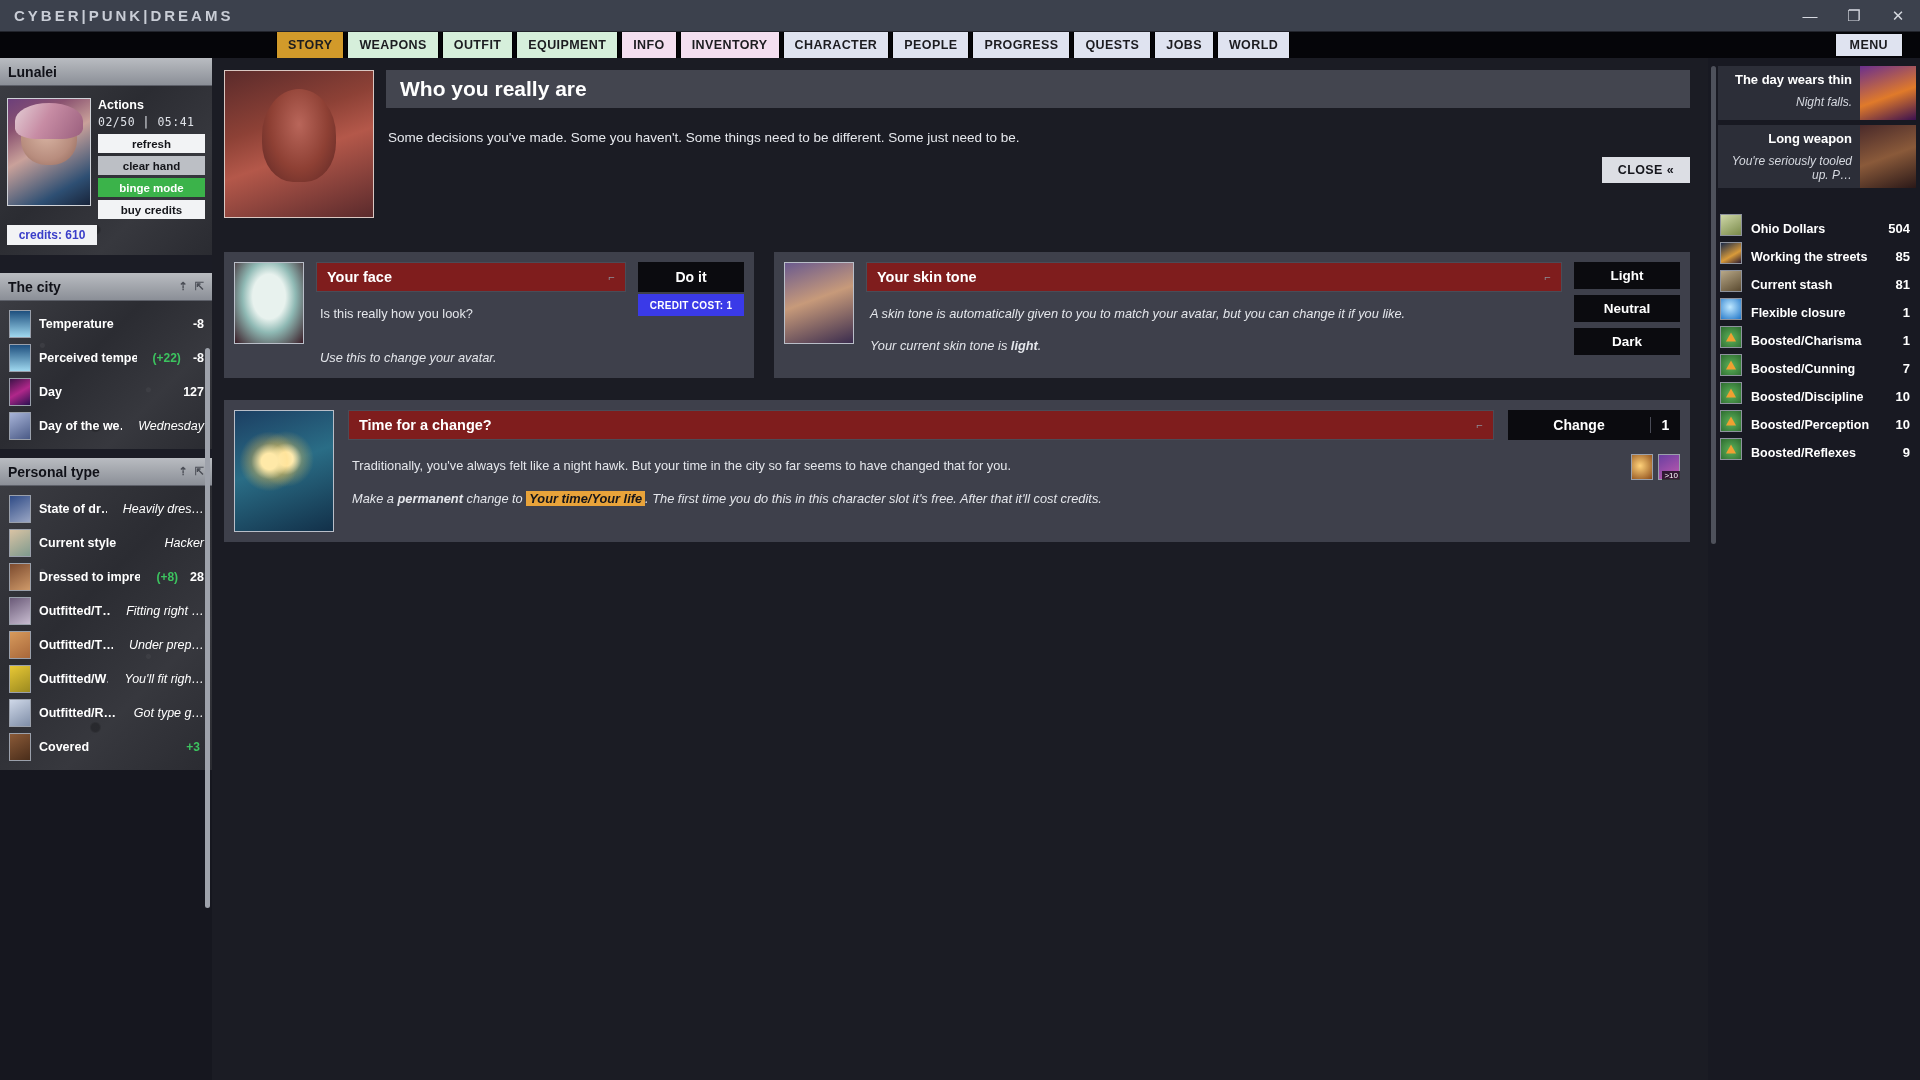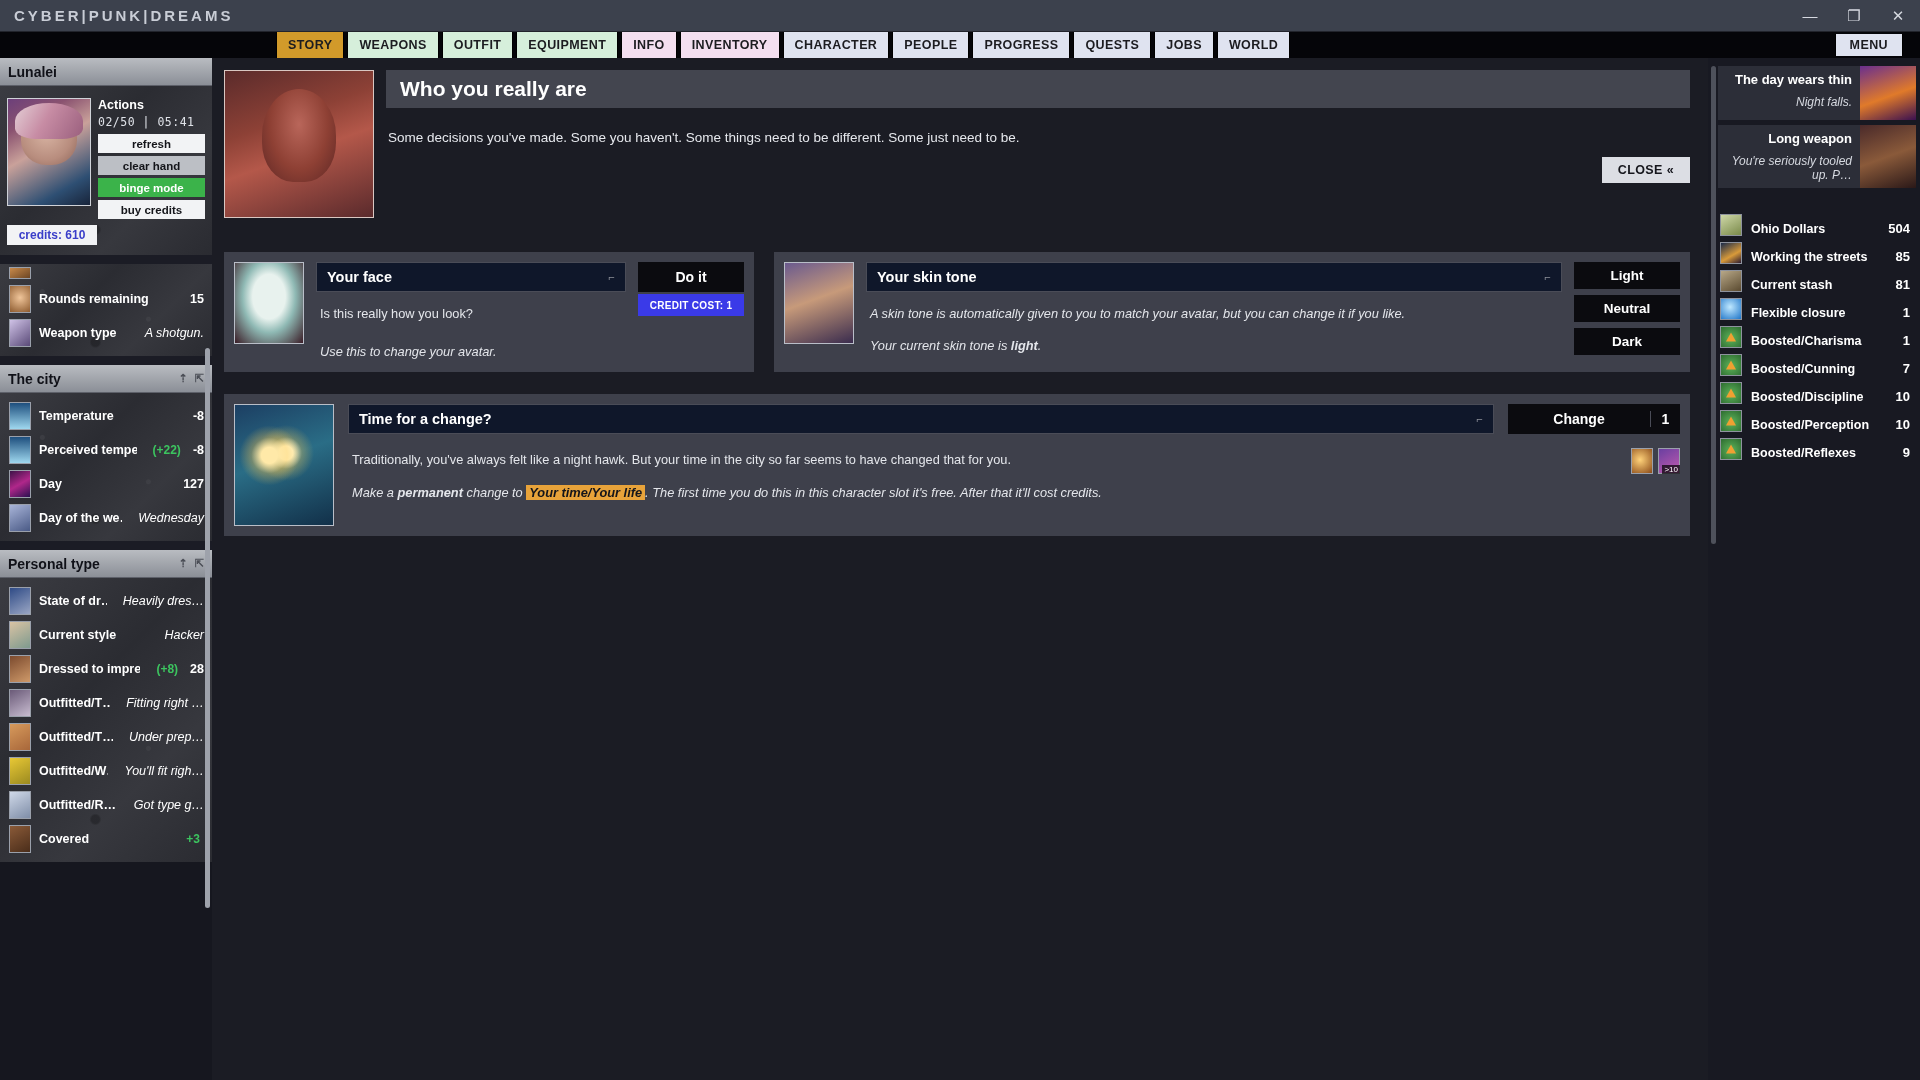--- a/index.html
+++ b/index.html
@@ -163,21 +163,21 @@
 
   .cards { display: flex; gap: 20px; margin-top: 34px; }
   .card {
     background: #3e404b; display: flex; padding: 10px; gap: 12px;
   }
   .card-thumb {
     width: 70px; height: 82px; flex: none; border: 1px solid #b9bec8;
   }
   .card-main { flex: 1; min-width: 0; }
   .card-head {
-    background: #0f172a; height: 30px; display: flex; align-items: center;
+    background: #7f1d1d; height: 30px; display: flex; align-items: center;
     justify-content: space-between; padding: 0 10px;
     color: #fff; font-size: 14.5px; font-weight: 700;
     border: 1px solid #4a4c57;
   }
   .card-head .pin { color: #8d9099; font-size: 11px; }
   .card-body { padding: 12px 2px 0 4px; color: #e4e6eb; font-size: 12.8px; line-height: 1.55; }
   .card-body .it { font-style: italic; }
   .card-actions { flex: none; display: flex; flex-direction: column; gap: 6px; }
   .btn-dark {
     background: #0b0b0f; color: #fff; font-size: 14px; font-weight: 700;
@@ -299,37 +299,20 @@
           <div class="abtn grey">clear hand</div>
           <div class="abtn green">binge mode</div>
           <div class="abtn white">buy credits</div>
         </div>
       </div>
       <div class="credits-pill">credits: 610</div>
     </div>
 
     <div class="divider"></div>
 
-    <div class="panel-body" style="padding-top:0">
-      <div class="stat-row" style="min-height:14px;overflow:hidden">
-        <div class="stat-ico" style="background:linear-gradient(150deg,#c98a4a,#6b4524);height:12px"></div>
-      </div>
-      <div class="stat-row">
-        <div class="stat-ico" style="background:radial-gradient(circle at 50% 45%,#f0c59a,#8c5a2e)"></div>
-        <div class="stat-label">Rounds remaining</div>
-        <div class="stat-spacer"></div>
-        <div class="stat-val">15</div>
-      </div>
-      <div class="stat-row">
-        <div class="stat-ico" style="background:linear-gradient(140deg,#cfc2e6,#5a4a78)"></div>
-        <div class="stat-label">Weapon type</div>
-        <div class="stat-spacer"></div>
-        <div class="stat-val ital">A shotgun.</div>
-      </div>
-    </div>
 
     <div class="divider"></div>
 
     <div class="panel-head">
       <span>The city</span>
       <span class="hicons">
         <span>⇡</span>
         <span>⇱</span>
       </span>
     </div>
@@ -440,21 +423,21 @@
 
       <div class="card" style="flex:0 0 530px">
         <div class="card-thumb" style="background:radial-gradient(ellipse at 50% 42%,#e8f2ee 0 34%,#8fb9b4 55%,#3a1c26 100%)"></div>
         <div class="card-main">
           <div class="card-head">
             <span>Your face</span>
             <span class="pin">⌐</span>
           </div>
           <div class="card-body">
             <div>Is this really how you look?</div>
-            <div class="it" style="margin-top:18px">Use this to change your avatar.</div>
+            <div class="it" style="margin-top:24px">Use this to change your avatar.</div>
           </div>
         </div>
         <div class="card-actions">
           <div class="btn-dark">Do it</div>
           <div class="btn-cost" style="margin-top:-4px">CREDIT COST: 1</div>
         </div>
       </div>
 
       <div class="card" style="flex:1">
         <div class="card-thumb" style="background:linear-gradient(160deg,#6a5a8e,#c79a7a 45%,#3a2c4e)"></div>

